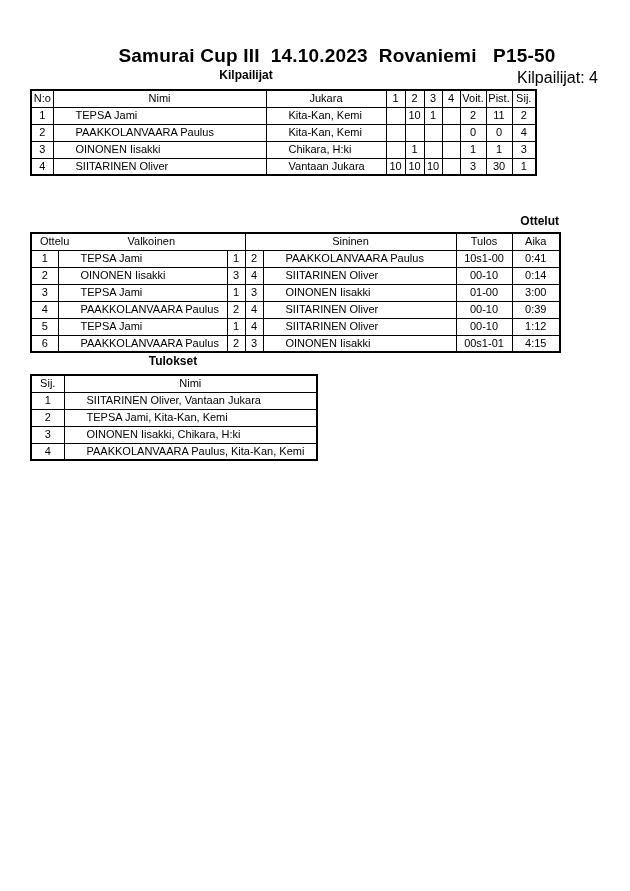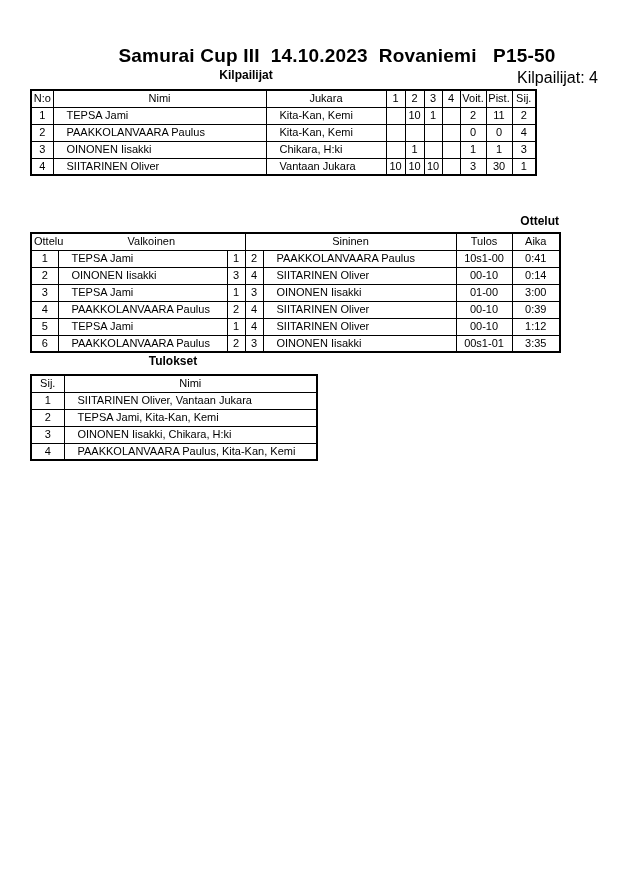--- a/index.html
+++ b/index.html
@@ -30,37 +30,37 @@
     border: 2px solid #000; background: #fff;
   }
   th, td {
     border: 1px solid #000;
     font-size: 11px; height: 17px; line-height: 15px;
     vertical-align: middle; white-space: nowrap; overflow: hidden;
     padding: 0;
   }
   th { font-weight: normal; text-align: center; }
   td.c { text-align: center; }
-  td.l { text-align: left; padding-left: 13px; }
+  td.l { text-align: left; padding-left: 22px; }
 
   #kilpailijat-table { top: 89px;  left: 30px; width: 505px; }
   #ottelut-table     { top: 232px; left: 30px; width: 529px; }
   #tulokset-table    { top: 374px; left: 30px; width: 286px; }
 
   .section-title-ottelut {
     position: absolute; top: 214px; left: 30px; width: 529px;
     text-align: right; font-size: 12px; font-weight: bold;
   }
   .section-title-tulokset {
     position: absolute; top: 354px; left: 30px; width: 286px;
     text-align: center; font-size: 12px; font-weight: bold;
   }
 
   
-  th.ot-h1 { border-right: 0; text-align: center; padding-left: 2px; overflow: visible; }
+  th.ot-h1 { border-right: 0; text-align: center; padding-left: 8px; overflow: visible; }
   th.ot-h2 { border-left: 0; }
 </style>
 </head>
 <body>
 
 <div class="page">
 
   <div class="doc-title">Samurai Cup III  14.10.2023  Rovaniemi   P15-50</div>
 
   <div class="kilpailijat-caption">Kilpailijat</div>
@@ -208,21 +208,21 @@
       <td class="c">00-10</td>
       <td class="c">1:12</td>
     </tr>
     <tr>
       <td class="c">6</td>
       <td class="l">PAAKKOLANVAARA Paulus</td>
       <td class="c">2</td>
       <td class="c">3</td>
       <td class="l">OINONEN Iisakki</td>
       <td class="c">00s1-01</td>
-      <td class="c">3:35</td>
+      <td class="c">4:15</td>
     </tr>
   </tbody>
     </table>
 
   <div class="section-title-tulokset">Tulokset</div>
 
   <table id="tulokset-table">
     <colgroup>
       <col style="width:33px">
         <col style="width:253px">

